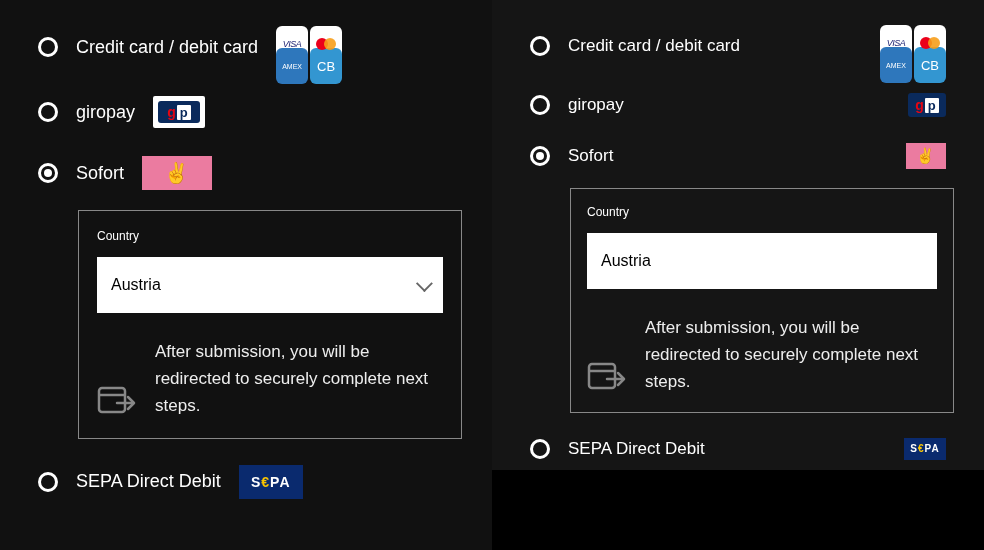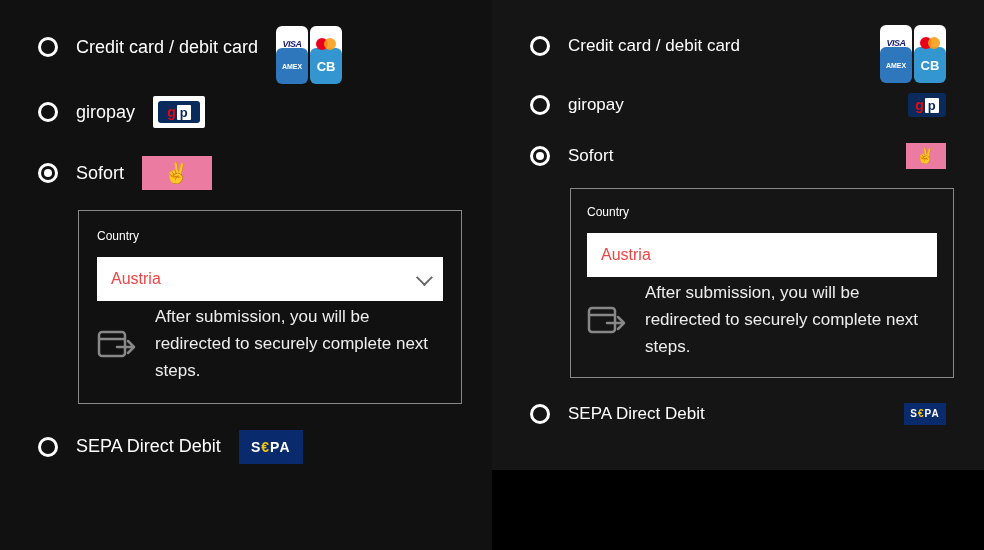--- a/index.html
+++ b/index.html
@@ -70,21 +70,21 @@
       grid-template-rows: 20px 20px;
       gap: 2px;
     }
     .badge {
       width: 32px; height: 36px;
       border-radius: 6px;
       display: flex;
       align-items: center;
       justify-content: center;
       font-size: 9px;
-      font-weight: 700;
+      font-weight: 400;
     }
     .visa { background:#fff; color:#1a1f71; font-style:italic; letter-spacing:-0.5px;}
     .mc { background:#fff; }
     .mc-dots { position:relative; width:20px; height:14px;}
     .mc-dots::before, .mc-dots::after { content:""; position:absolute; width:12px; height:12px; border-radius:50%; top:1px;}
     .mc-dots::before { left:0; background:#eb001b;}
     .mc-dots::after { right:0; background:#f79e1b; mix-blend-mode:normal; opacity:0.9;}
     .amex { background:#2e77bc; color:#fff; font-size:7px;}
     .cb { background:#3396d1; color:#fff; font-size:13px;}
     
@@ -143,39 +143,39 @@
       border: 1px solid #888;
       padding: 16px 16px 16px 16px;
       margin: 6px 0 12px 48px;
     }
     .details-title {
       font-size: 12px;
       margin-bottom: 14px;
     }
     .select-country {
       background:#fff;
-      color:#ef4444;
-      height: 44px;
+      color:#000000;
+      height: 56px;
       display:flex;
       align-items:center;
       padding: 0 14px;
       justify-content: space-between;
       font-size: 16px;
     }
     .chevron {
       width: 12px; height: 12px;
       border-right: 2px solid #666;
       border-bottom: 2px solid #666;
       transform: rotate(45deg) translateY(-2px);
     }
     .redirect-row {
       display:flex;
       gap: 18px;
-      margin-top: 2px;
-      align-items:center;
+      margin-top: 25px;
+      align-items:flex-end;
     }
     .redirect-text {
       font-size: 17px;
       line-height: 1.6;
       color:#eee;
     }
     .redirect-icon {
       width: 40px; height: 34px;
       flex-shrink:0;
       margin-top: 6px;

